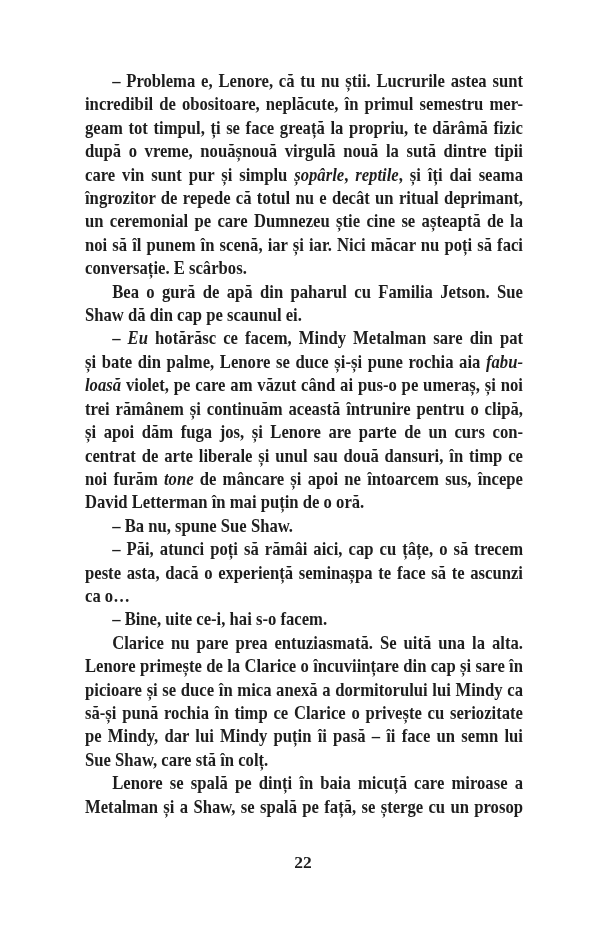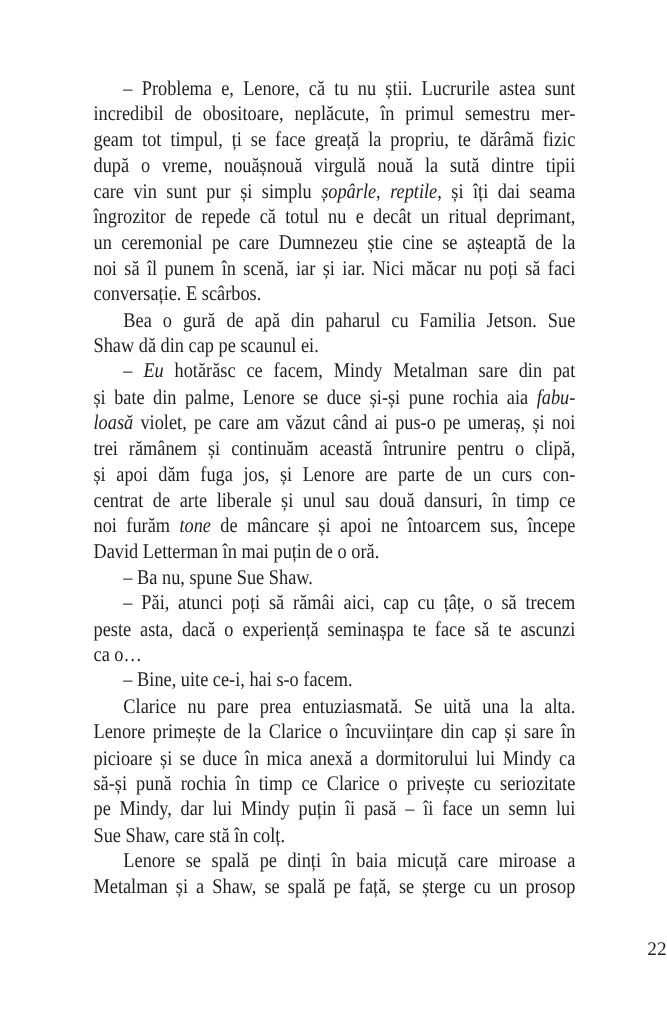--- a/index.html
+++ b/index.html
@@ -10,20 +10,21 @@
     width: 606px;
     height: 929px;
     position: relative;
     background: #ffffff;
     overflow: hidden;
     font-family: "Liberation Serif", "DejaVu Serif", serif;
   }
   .page {
     position: absolute;
     inset: 0;
+    font-weight: bold;
   }
   .text-block {
     position: absolute;
     left: 85px;
     top: 69px;
     width: 500px;
     transform: scaleX(0.876);
     transform-origin: 0 0;
     font-size: 19px;
     line-height: 23.4px;
@@ -41,21 +42,21 @@
     text-indent: 31px;
   }
   .line em {
     font-style: italic;
   }
   .page-number {
     position: absolute;
     top: 852px;
     left: 0;
     width: 606px;
-    text-align: right;
+    text-align: center;
     font-size: 17.5px;
     line-height: 20px;
     color: #1e1e1e;
   }
 </style>
 </head>
 <body style="background: rgb(255, 255, 255);">
 
 <div class="page">
   <div class="text-block" style="color: rgb(30, 30, 30);">

